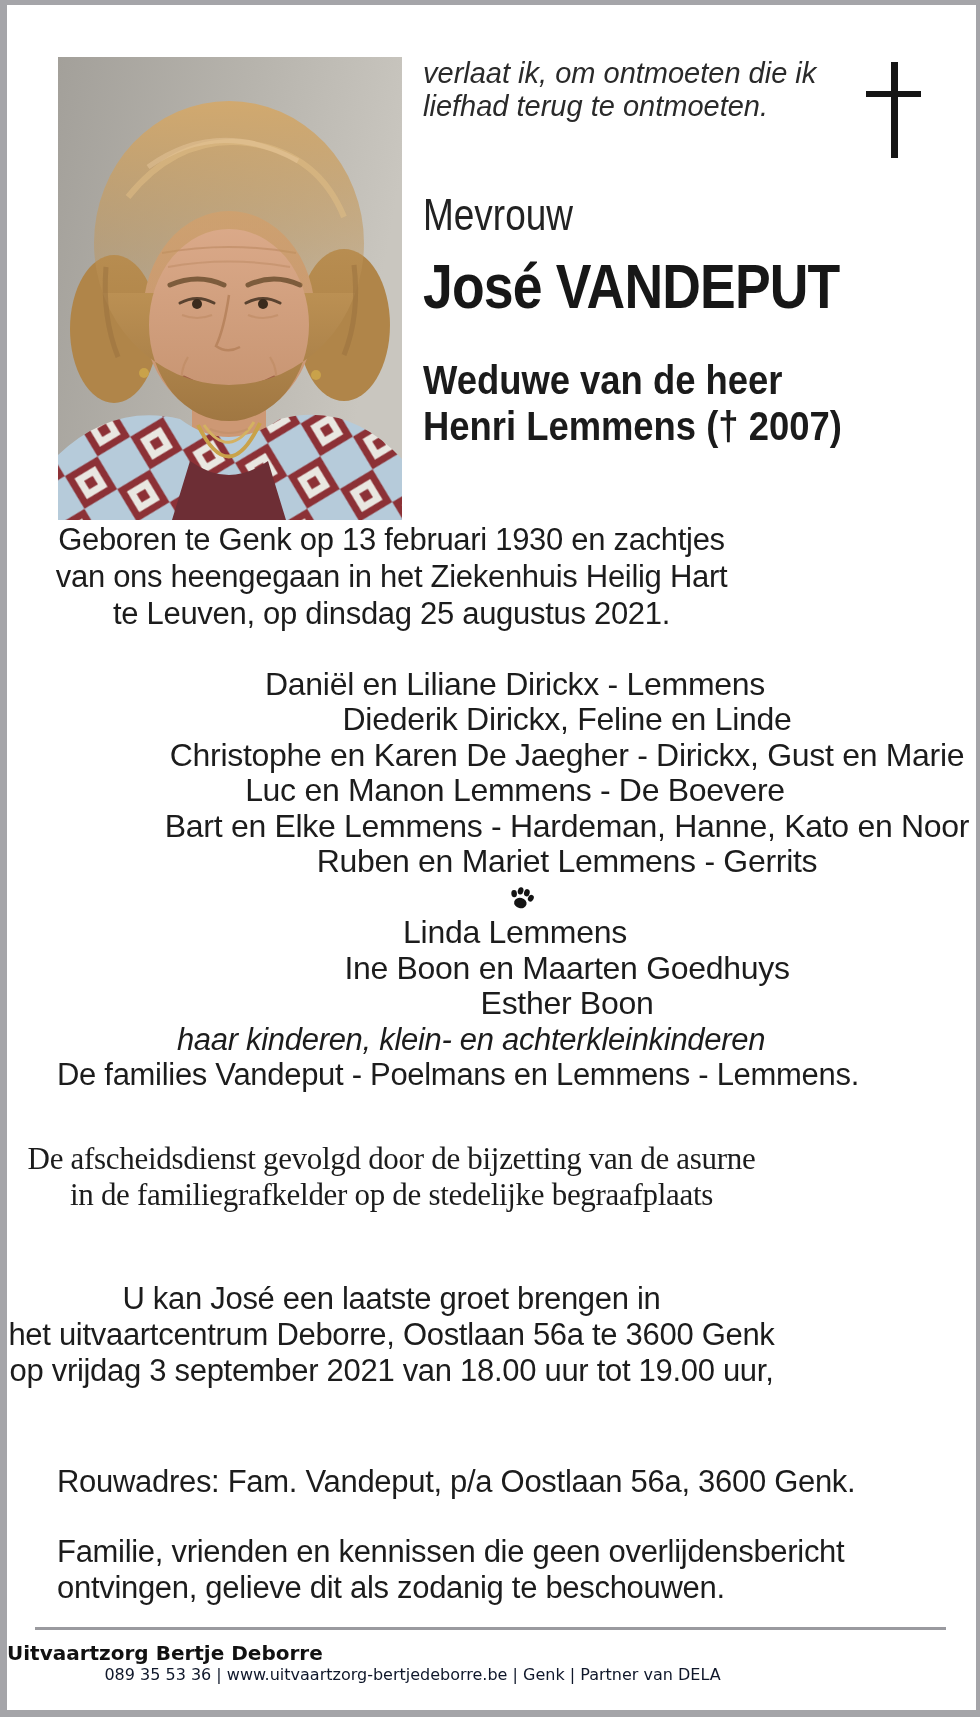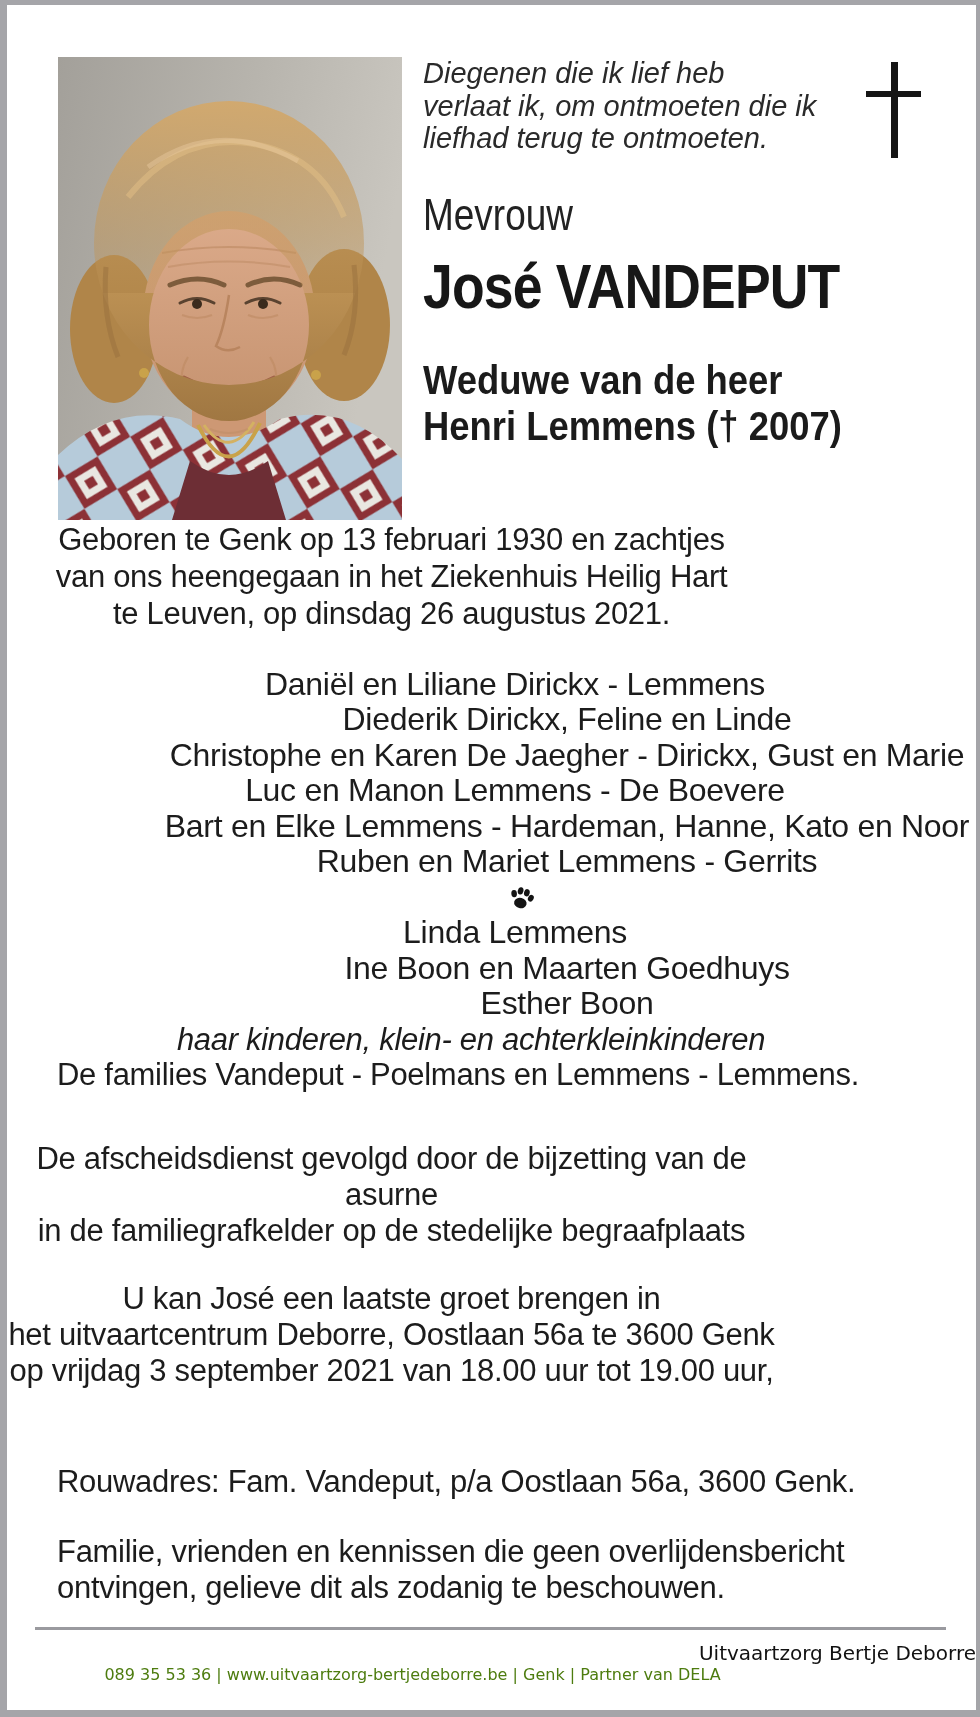--- a/index.html
+++ b/index.html
@@ -29,39 +29,39 @@
   .deceased-name{
     left:416px;top:248px;font-size:63px;line-height:66px;font-weight:bold;color:#171717;
     letter-spacing:-1px;transform:scaleX(0.85);transform-origin:left top;white-space:nowrap;
   }
   .widow{
     left:416px;top:352px;font-size:40px;line-height:46px;font-weight:bold;color:#1b1b1b;
     transform:scaleX(0.91);transform-origin:left top;white-space:nowrap;
   }
   .centered{left:0;width:769px;text-align:center;font-size:31px;letter-spacing:-0.3px;}
   .birth{top:516px;line-height:37px;}
-  .service{top:1136px;line-height:36px;}
+  .service{top:1136px;line-height:36px;font-family:Liberation Serif, serif;}
   .greeting{top:1276px;line-height:36px;}
   .fam{left:58px;width:900px;font-size:32px;line-height:35.5px;letter-spacing:-0.3px;white-space:nowrap;text-align:center;}
   .fam.indent{padding-left:52px;}
   .children-note{
     left:0;top:1017px;width:928px;text-align:center;
     font-style:italic;font-size:31px;line-height:35.5px;letter-spacing:-0.3px;
   }
   .families-line{left:50px;top:1052px;font-size:31px;line-height:35.5px;letter-spacing:-0.3px;text-align:right;}
   .address{left:50px;top:1459px;font-size:31px;line-height:36px;letter-spacing:-0.3px;}
   .notice{left:50px;top:1529px;font-size:31px;line-height:35.5px;letter-spacing:-0.3px;}
   .divider{left:28px;top:1622px;width:911px;height:3px;background:#9a9a9f;}
   .footer-name{
-    left:0;top:1636px;width:969px;text-align:right;
-    font-family:"DejaVu Sans", sans-serif;font-weight:normal;font-size:20px;line-height:24px;color:#111;
+    left:0;top:1636px;width:969px;text-align:left;
+    font-family:"DejaVu Sans", sans-serif;font-weight:bold;font-size:20px;line-height:24px;color:#111;
   }
   .footer-details{
     left:0;top:1660px;width:811px;text-align:center;
-    font-family:"DejaVu Sans", sans-serif;font-size:16px;line-height:19px;color:#4d7c0f;
+    font-family:"DejaVu Sans", sans-serif;font-size:16px;line-height:19px;color:#0f172a;
   }
   .paw{display:inline-block;vertical-align:-4px;margin-left:12px;}
   .portrait{left:51px;top:52px;width:344px;height:463px;}
 </style>
 </head>
 <body>
 
 <div class="card">
 
   <svg class="abs portrait" viewBox="0 0 344 463" xmlns="http://www.w3.org/2000/svg">
@@ -133,21 +133,20 @@
 
     <path fill-rule="evenodd" fill="url(#hairG)" d="M36 186 a135,142 0 1,0 270,0 a135,142 0 1,0 -270,0
          M91 268 a80,96 0 1,0 160,0 a80,96 0 1,0 -160,0"></path>
     <path d="M70 140 Q120 78 190 86 Q260 96 286 160" fill="none" stroke="#e0bd85" stroke-width="6" opacity="0.55"></path>
     <path d="M90 110 Q160 60 240 104" fill="none" stroke="#e8caa0" stroke-width="5" opacity="0.45"></path>
     <path d="M48 210 Q44 260 60 300" fill="none" stroke="#97703d" stroke-width="5" opacity="0.5"></path>
     <path d="M296 208 Q302 258 286 298" fill="none" stroke="#97703d" stroke-width="5" opacity="0.5"></path>
   </svg>
 
   <div class="abs quote">
-    <div>Diegenen die ik lief heb</div>
     <div>verlaat ik, om ontmoeten die ik</div>
     <div>liefhad terug te ontmoeten.</div>
   </div>
 
   <div class="abs cross">
     <div class="v"></div>
     <div class="h"></div>
   </div>
 
   <div class="abs salutation">Mevrouw</div>
@@ -155,21 +154,21 @@
   <div class="abs deceased-name">José VANDEPUT</div>
 
   <div class="abs widow">
     <div>Weduwe van de heer</div>
     <div>Henri Lemmens († 2007)</div>
   </div>
 
   <div class="abs centered birth">
     <div>Geboren te Genk op 13 februari 1930 en zachtjes</div>
     <div>van ons heengegaan in het Ziekenhuis Heilig Hart</div>
-    <div>te Leuven, op dinsdag 26 augustus 2021.</div>
+    <div>te Leuven, op dinsdag 25 augustus 2021.</div>
   </div>
 
   <div class="abs fam" style="top:662px"><span>Daniël en Liliane Dirickx - Lemmens</span></div>
   <div class="abs fam indent" style="top:697px"><span>Diederik Dirickx, Feline en Linde</span></div>
   <div class="abs fam indent" style="top:733px"><span>Christophe en Karen De Jaegher - Dirickx, Gust en Marie</span></div>
   <div class="abs fam" style="top:768px"><span>Luc en Manon Lemmens - De Boevere</span></div>
   <div class="abs fam indent" style="top:804px"><span>Bart en Elke Lemmens - Hardeman, Hanne, Kato en Noor</span></div>
   <div class="abs fam indent" style="top:839px"><span>Ruben en Mariet Lemmens - Gerrits</span></div>
   <div class="abs fam" style="top:875px">
     <svg class="paw" width="27" height="27" viewBox="0 0 24 24">

